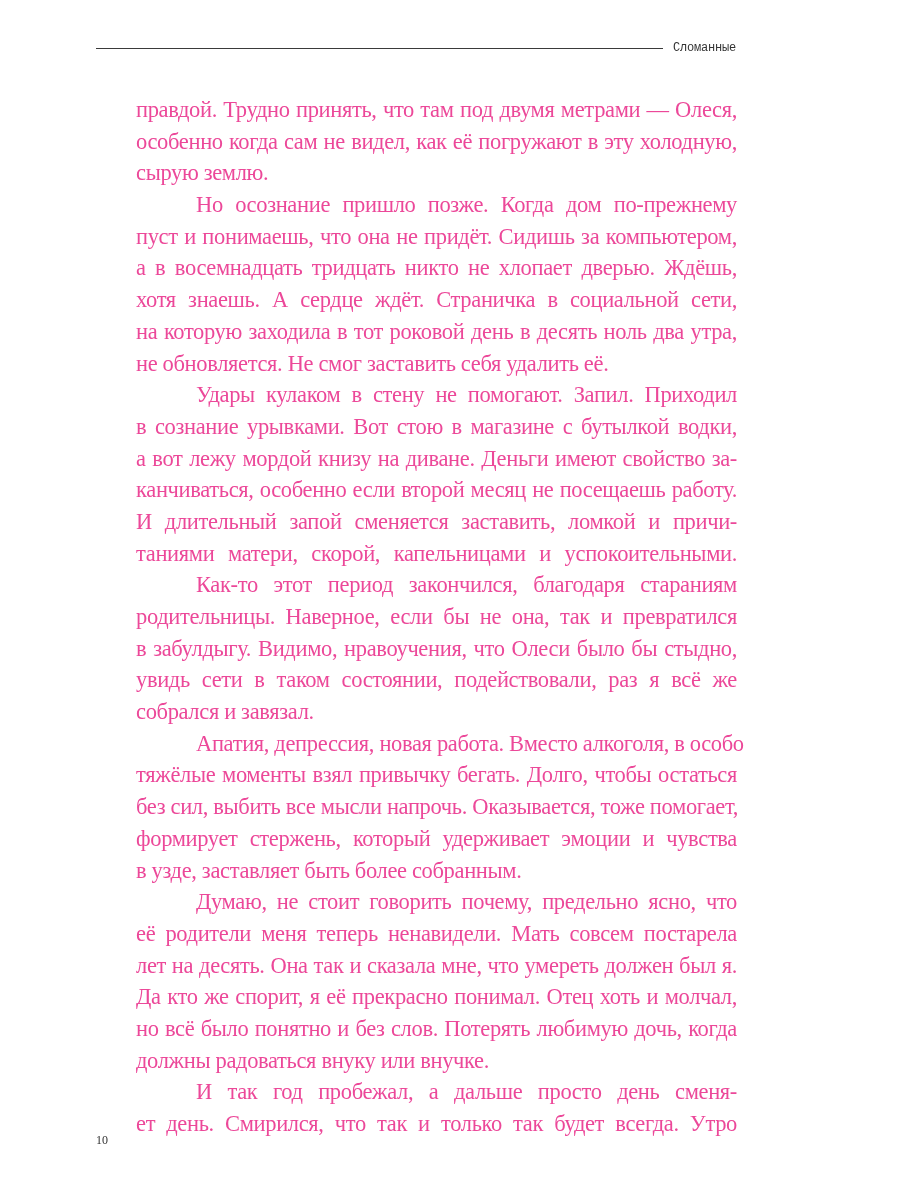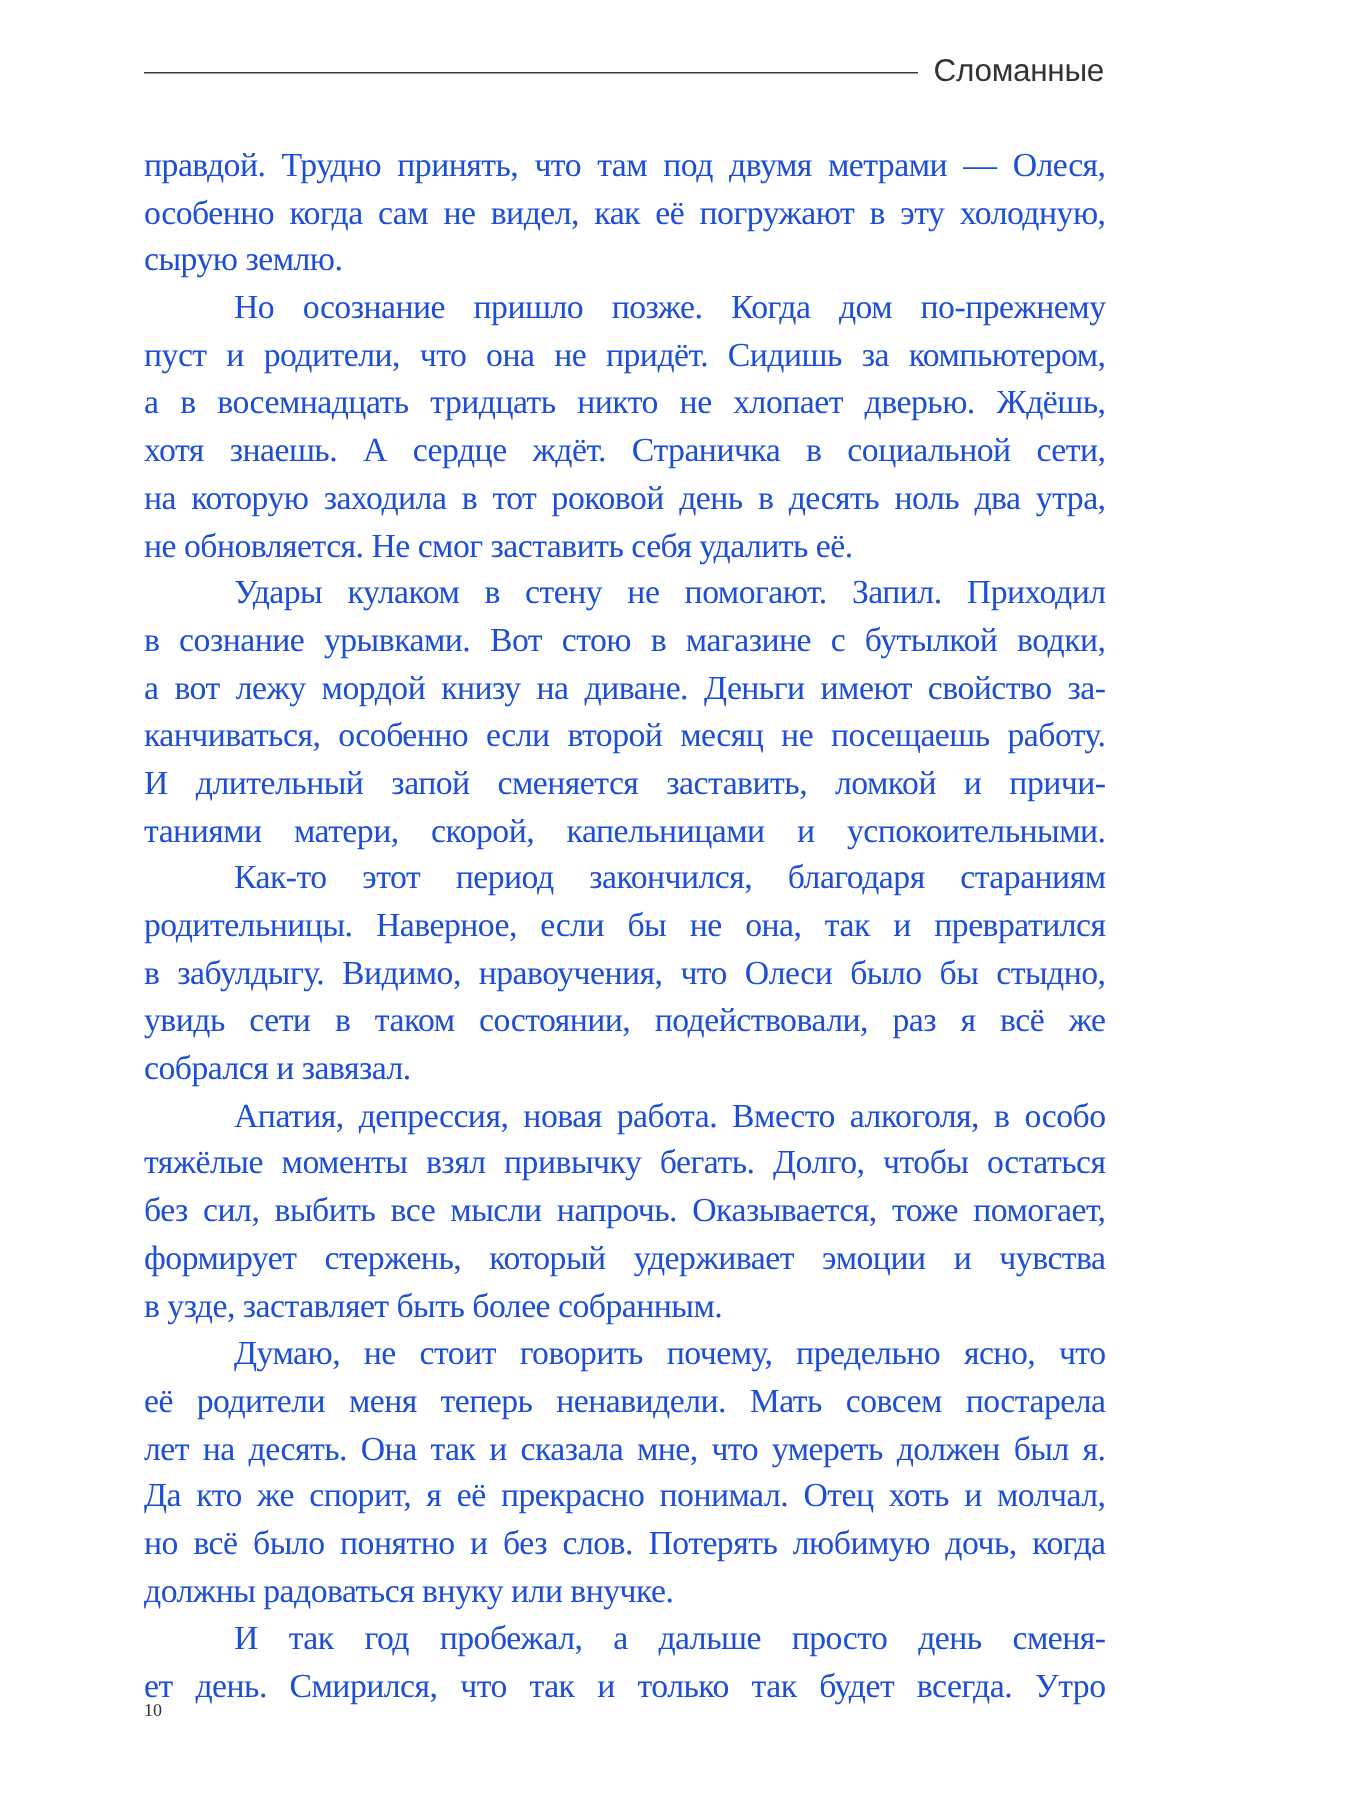--- a/index.html
+++ b/index.html
@@ -29,43 +29,44 @@
       display: flex;
       align-items: center;
     }
     .head-rule {
       flex: 1 1 auto;
       height: 0;
       border-top: 1.5px solid #3a3a3a;
       margin-right: 10px;
     }
     .head-title {
-      font-family: Liberation Sans, sans-serif;
-      font-size: 21px;
+      font-family: Liberation Mono, monospace;
+      font-size: 12px;
       color: #333333;
       white-space: nowrap;
       letter-spacing: -0.2px;
     }
     .body-text {
       position: absolute;
       left: 96px;
       top: 94px;
       width: 641px;
     }
     .line {
       display: block;
       height: 31.7px;
       line-height: 31.7px;
       font-family: "Liberation Serif", "DejaVu Serif", serif;
       font-size: 22.5px;
       letter-spacing: -0.35px;
       white-space: nowrap;
       text-align: justify;
       text-align-last: justify;
-      color: #1d4ed8;
+      color: #ec4899;
+      margin-left: 40px;
     }
     .line.last {
       text-align: center;
       text-align-last: left;
     }
     .line.indent {
       padding-left: 60px;
       box-sizing: border-box;
     }
     .page-number {
@@ -87,21 +88,21 @@
     <span class="head-title">Сломанные</span>
   </div>
 
   <div class="body-text">
 
     <span class="line">правдой. Трудно принять, что там под двумя метрами — Олеся,</span>
     <span class="line">особенно когда сам не видел, как её погружают в эту холодную,</span>
     <span class="line last">сырую землю.</span>
 
     <span class="line indent">Но осознание пришло позже. Когда дом по-прежнему</span>
-    <span class="line">пуст и родители, что она не придёт. Сидишь за компьютером,</span>
+    <span class="line">пуст и понимаешь, что она не придёт. Сидишь за компьютером,</span>
     <span class="line">а в восемнадцать тридцать никто не хлопает дверью. Ждёшь,</span>
     <span class="line">хотя знаешь. А сердце ждёт. Страничка в социальной сети,</span>
     <span class="line">на которую заходила в тот роковой день в десять ноль два утра,</span>
     <span class="line last">не обновляется. Не смог заставить себя удалить её.</span>
 
     <span class="line indent">Удары кулаком в стену не помогают. Запил. Приходил</span>
     <span class="line">в сознание урывками. Вот стою в магазине с бутылкой водки,</span>
     <span class="line">а вот лежу мордой книзу на диване. Деньги имеют свойство за-</span>
     <span class="line">канчиваться, особенно если второй месяц не посещаешь работу.</span>
     <span class="line">И длительный запой сменяется заставить, ломкой и причи-</span>

